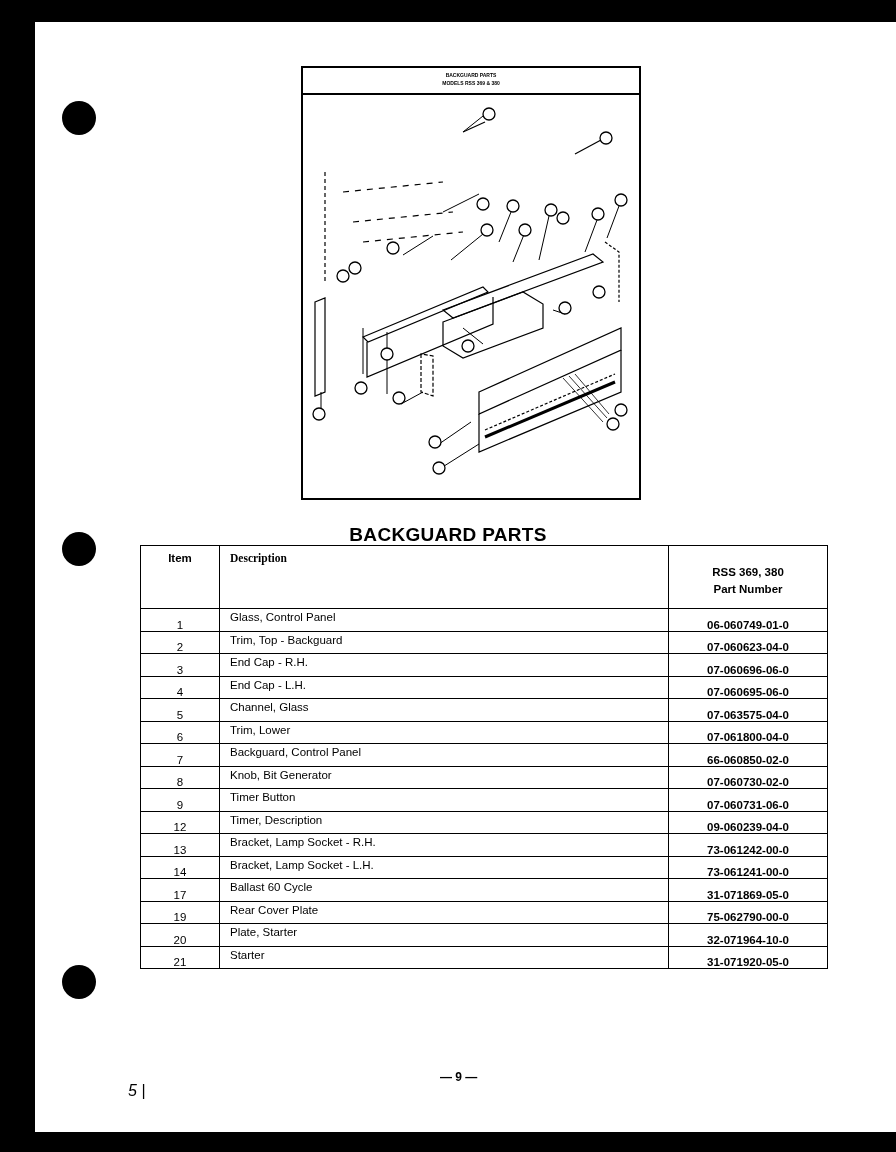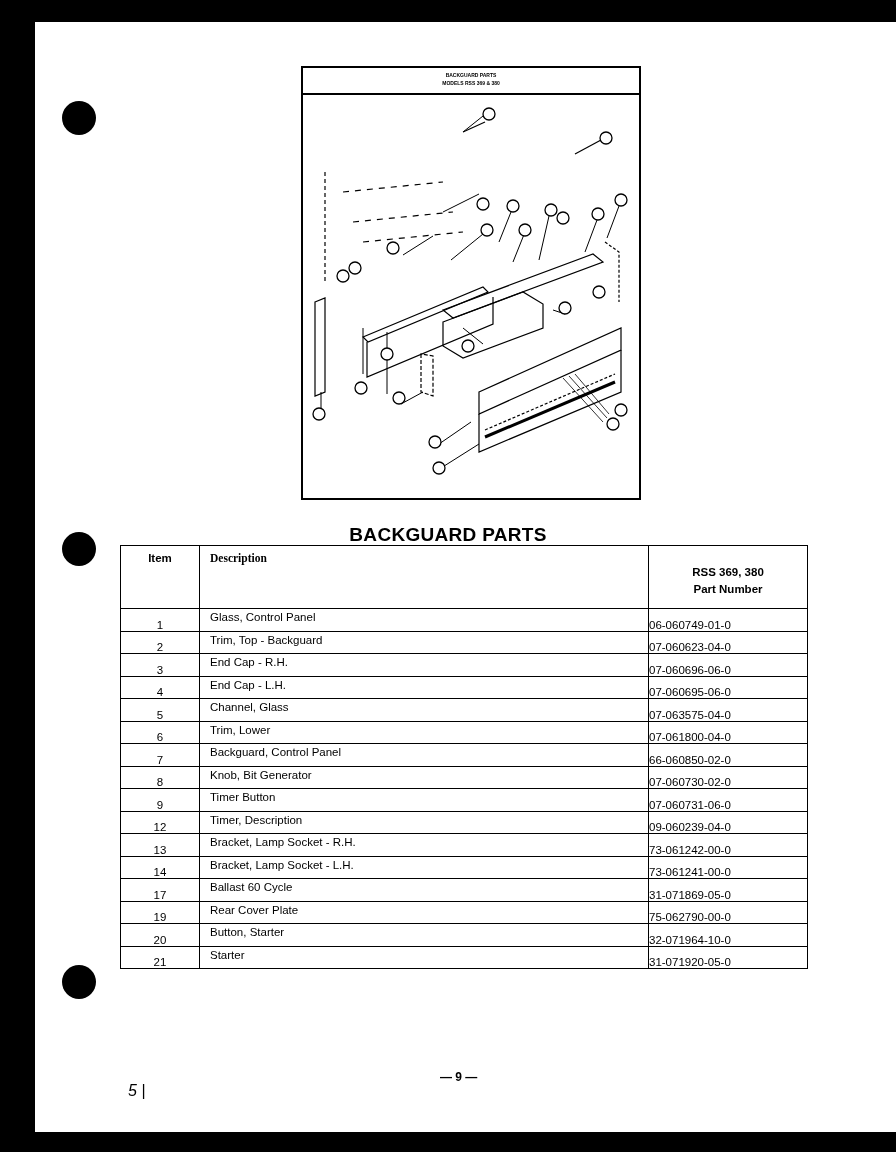--- a/index.html
+++ b/index.html
@@ -6,29 +6,29 @@
   body { width:896px; height:1152px; background:#000; position:relative; overflow:hidden;
          font-family:"Liberation Sans", sans-serif; }
   .page { position:absolute; left:35px; top:22px; width:861px; height:1110px; background:#fff; }
   .hole { position:absolute; width:34px; height:34px; border-radius:50%; background:#000; }
   .diagram { position:absolute; left:301px; top:66px; width:336px; height:430px; border:2px solid #000; background:#fff; }
   .diagram-head { position:absolute; left:0; right:0; top:0; height:22px; border-bottom:2px solid #000;
                   text-align:center; font-size:5px; font-weight:bold; line-height:8px; padding-top:3px; }
   .diagram svg { position:absolute; left:0; top:24px; }
   .title { position:absolute; left:0; width:100%; top:524px; text-align:center; font-weight:bold;
            font-size:19px; letter-spacing:0.3px; }
-  table.parts { position:absolute; left:120px; top:545px; width:688px; border-collapse:collapse;
+  table.parts { position:absolute; left:140px; top:545px; width:688px; border-collapse:collapse;
                 font-family:"Liberation Sans", sans-serif; font-size:11.5px; }
   table.parts th, table.parts td { border:1.5px solid #000; padding:0 0 0 10px; height:19.5px; vertical-align:bottom; }
   table.parts th { font-weight:bold; height:44px; vertical-align:top; padding-top:6px; }
   table.parts th.col-item, table.parts td.col-item { width:78px; text-align:center; padding-left:0; }
   table.parts th.col-desc { text-align:left;font-family:Liberation Serif, serif; }
   table.parts td.col-desc { text-align:left; vertical-align:top; padding-top:2px; }
   table.parts th.col-part { width:158px; text-align:center; padding:18px 0 0 0; vertical-align:top; line-height:17px; }
-  table.parts td.col-part { padding-left:0; vertical-align:bottom; padding-bottom:0; }
+  table.parts td.col-part { text-align:center; padding-left:0; vertical-align:bottom; padding-bottom:0;font-weight:bold; }
   .footer-page { position:absolute; left:440px; top:1070px; font-weight:bold; font-size:12px; }
   .handmark { position:absolute; left:128px; top:1082px; font-size:16px; font-style:italic; }
 </style>
 </head>
 <body>
 
 <div class="page"></div>
 
 <div class="hole" style="left:62px;top:101px;"></div>
 <div class="hole" style="left:62px;top:532px;"></div>
@@ -194,21 +194,21 @@
         <td class="col-desc">Ballast 60 Cycle</td>
         <td class="col-part">31-071869-05-0</td>
       </tr>
       <tr>
         <td class="col-item">19</td>
         <td class="col-desc">Rear Cover Plate</td>
         <td class="col-part">75-062790-00-0</td>
       </tr>
       <tr>
         <td class="col-item">20</td>
-        <td class="col-desc">Button, Starter</td>
+        <td class="col-desc">Plate, Starter</td>
         <td class="col-part">32-071964-10-0</td>
       </tr>
       <tr>
         <td class="col-item">21</td>
         <td class="col-desc">Starter</td>
         <td class="col-part">31-071920-05-0</td>
       </tr>
     </tbody>
 </table>
 

